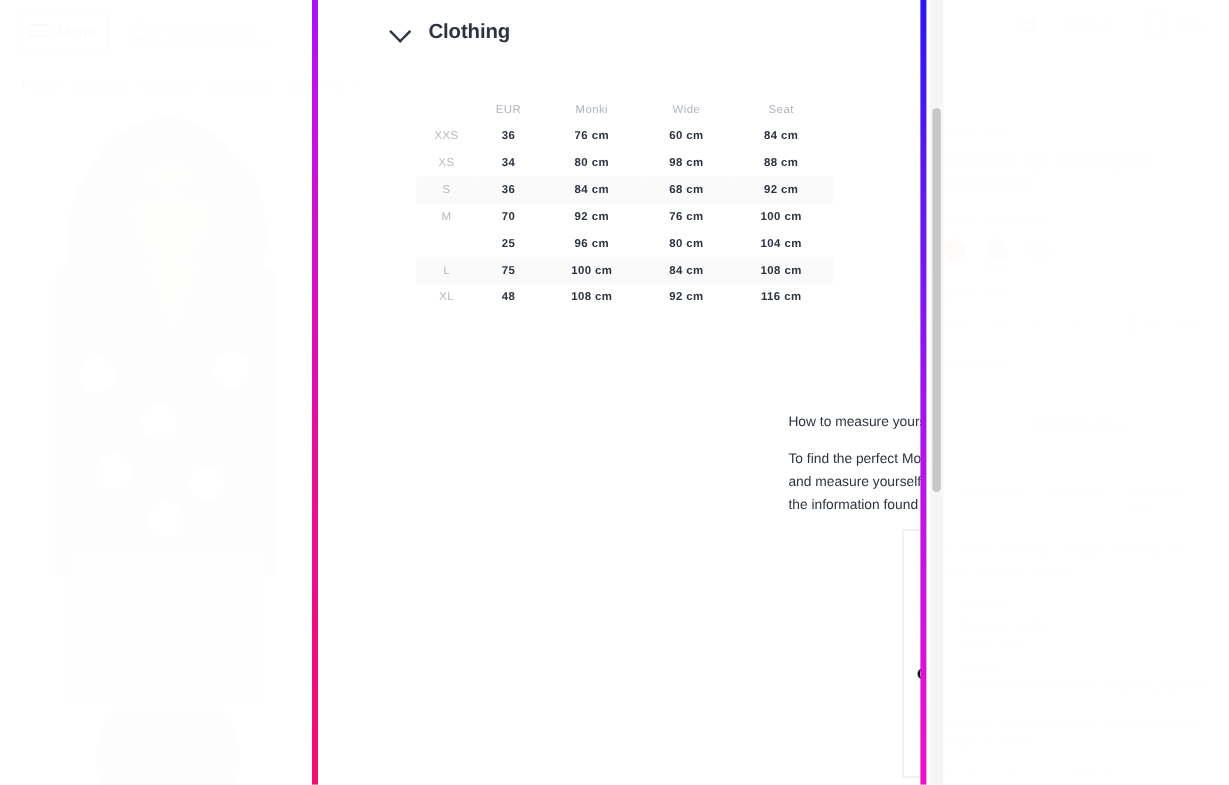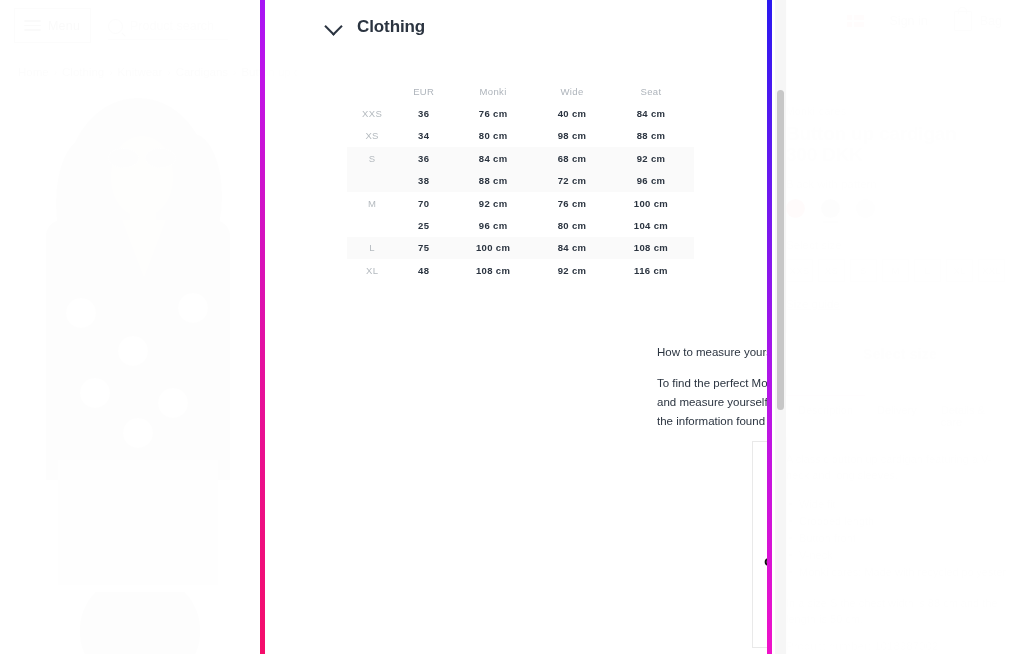--- a/index.html
+++ b/index.html
@@ -285,43 +285,36 @@
           <th>Monki</th>
           <th>Wide</th>
           <th>Seat</th>
         </tr>
       </thead>
     <tbody id="tbody">
         <tr>
           <td class="sizecell">XXS</td>
           <td class="val">36</td>
           <td class="val">76 cm</td>
-          <td class="val">40 cm</td>
+          <td class="val">60 cm</td>
           <td class="val">84 cm</td>
         </tr>
         <tr>
           <td class="sizecell">XS</td>
           <td class="val">34</td>
           <td class="val">80 cm</td>
           <td class="val">98 cm</td>
           <td class="val">88 cm</td>
         </tr>
         <tr class="row-alt">
           <td class="sizecell">S</td>
           <td class="val">36</td>
           <td class="val">84 cm</td>
           <td class="val">68 cm</td>
           <td class="val">92 cm</td>
-        </tr>
-        <tr class="row-alt">
-          <td class="sizecell"></td>
-          <td class="val">38</td>
-          <td class="val">88 cm</td>
-          <td class="val">72 cm</td>
-          <td class="val">96 cm</td>
         </tr>
         <tr>
           <td class="sizecell">M</td>
           <td class="val">70</td>
           <td class="val">92 cm</td>
           <td class="val">76 cm</td>
           <td class="val">100 cm</td>
         </tr>
         <tr>
           <td class="sizecell"></td>

